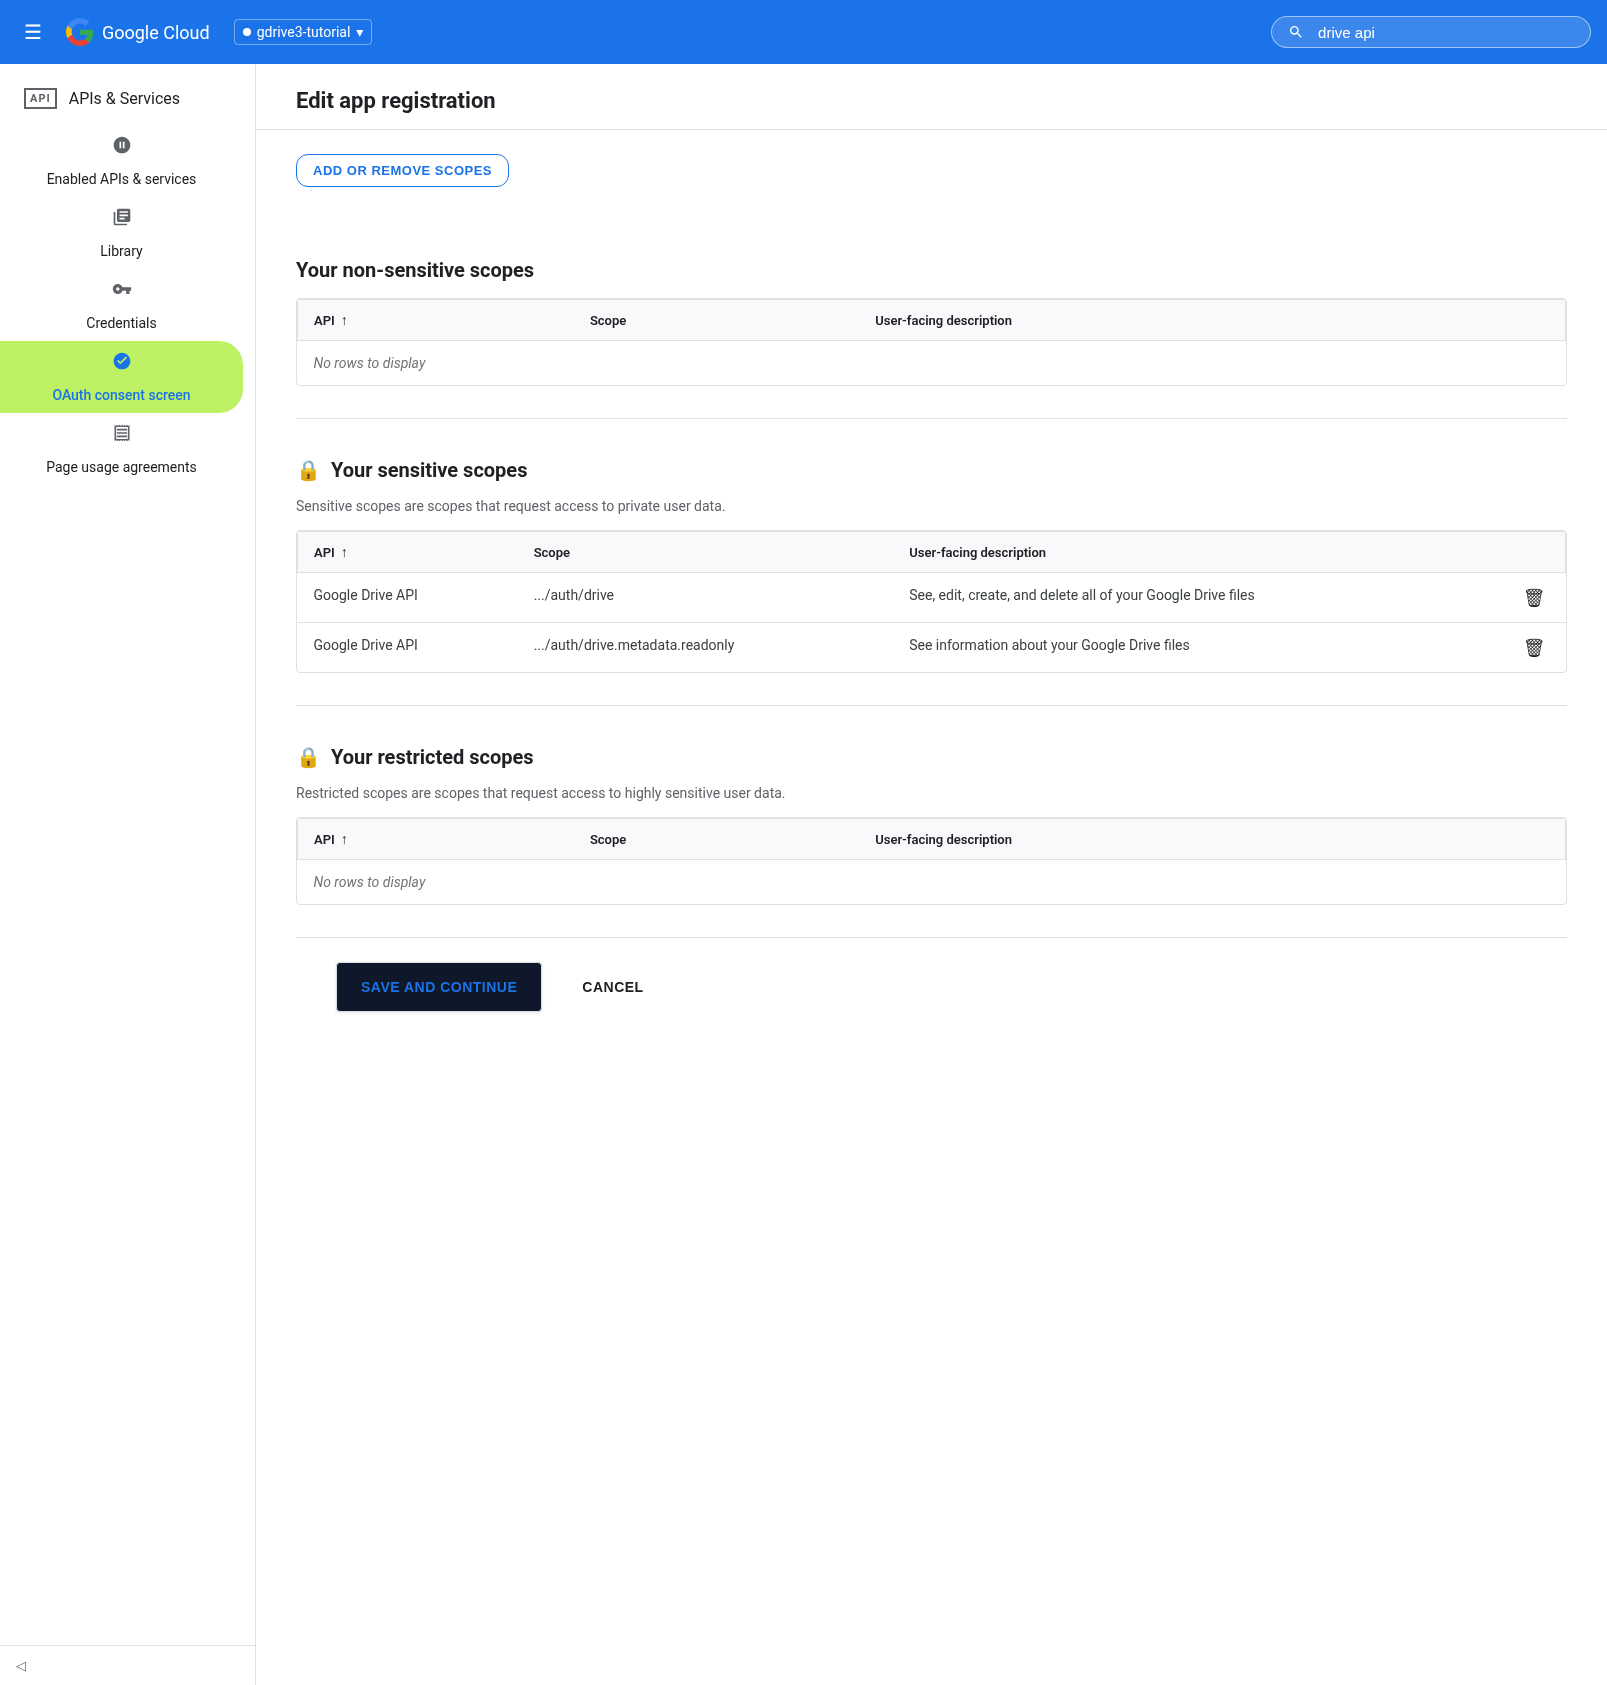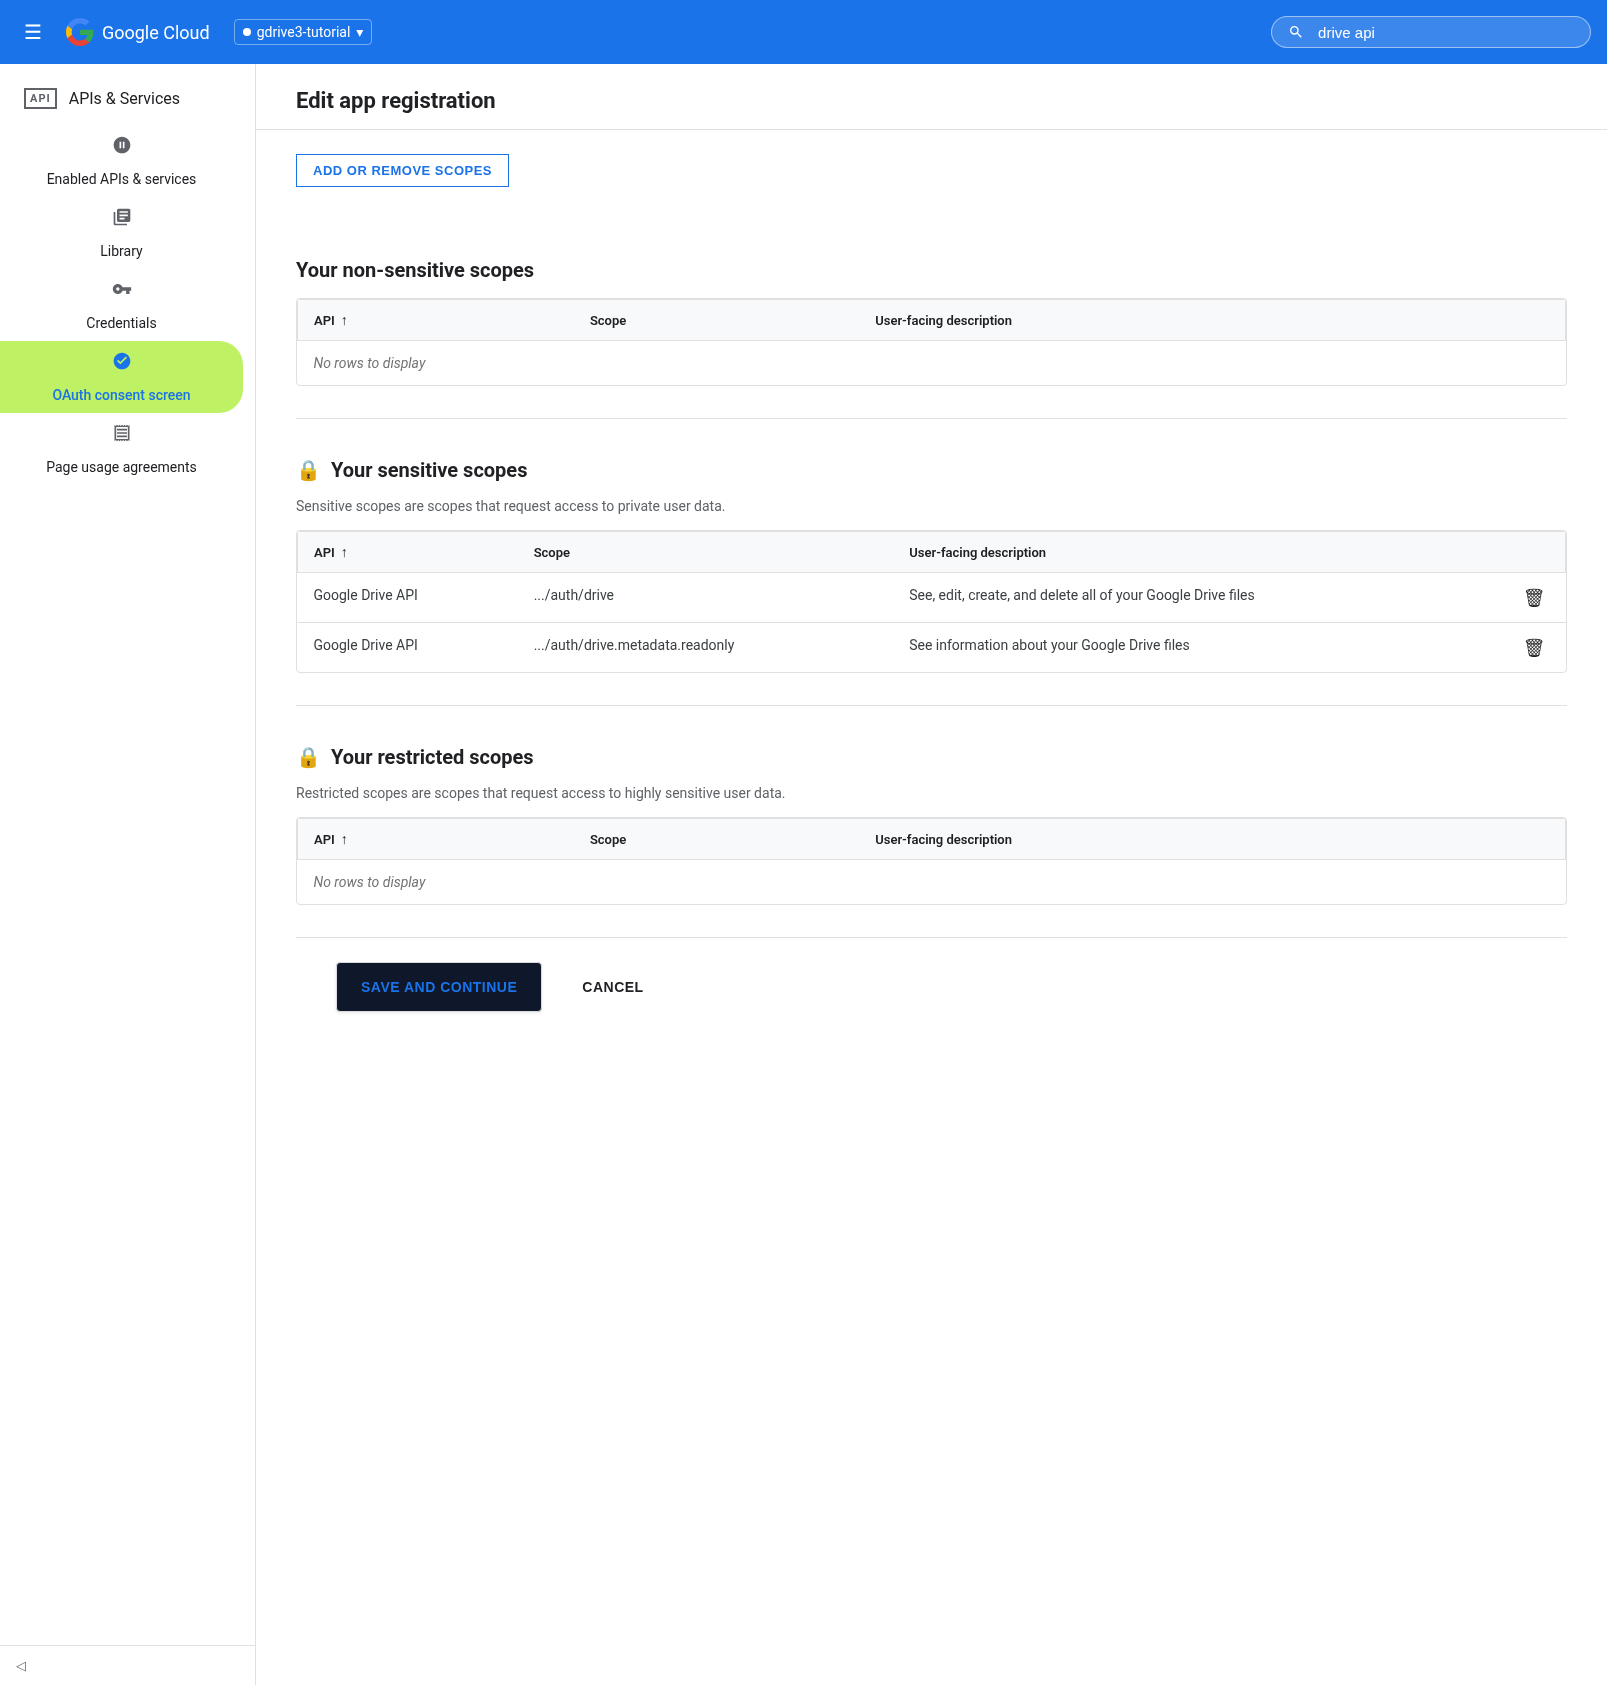--- a/index.html
+++ b/index.html
@@ -117,21 +117,21 @@
     }
     .section-title { font-size: 20px; font-weight: 700; color: #202124; }
     .section-desc { font-size: 14px; color: #5f6368; margin-bottom: 16px; }
     .lock-icon { font-size: 20px; color: #202124; }
 
     
     .add-scopes-btn {
       display: inline-block;
       padding: 8px 16px;
       border: 1px solid #1a73e8;
-      border-radius: 0;
+      border-radius: 12px;
       color: #1a73e8;
       font-size: 13px;
       font-weight: 600;
       letter-spacing: 0.5px;
       cursor: pointer;
       background: #fff;
       text-transform: uppercase;
       margin-bottom: 32px;
     }
 

